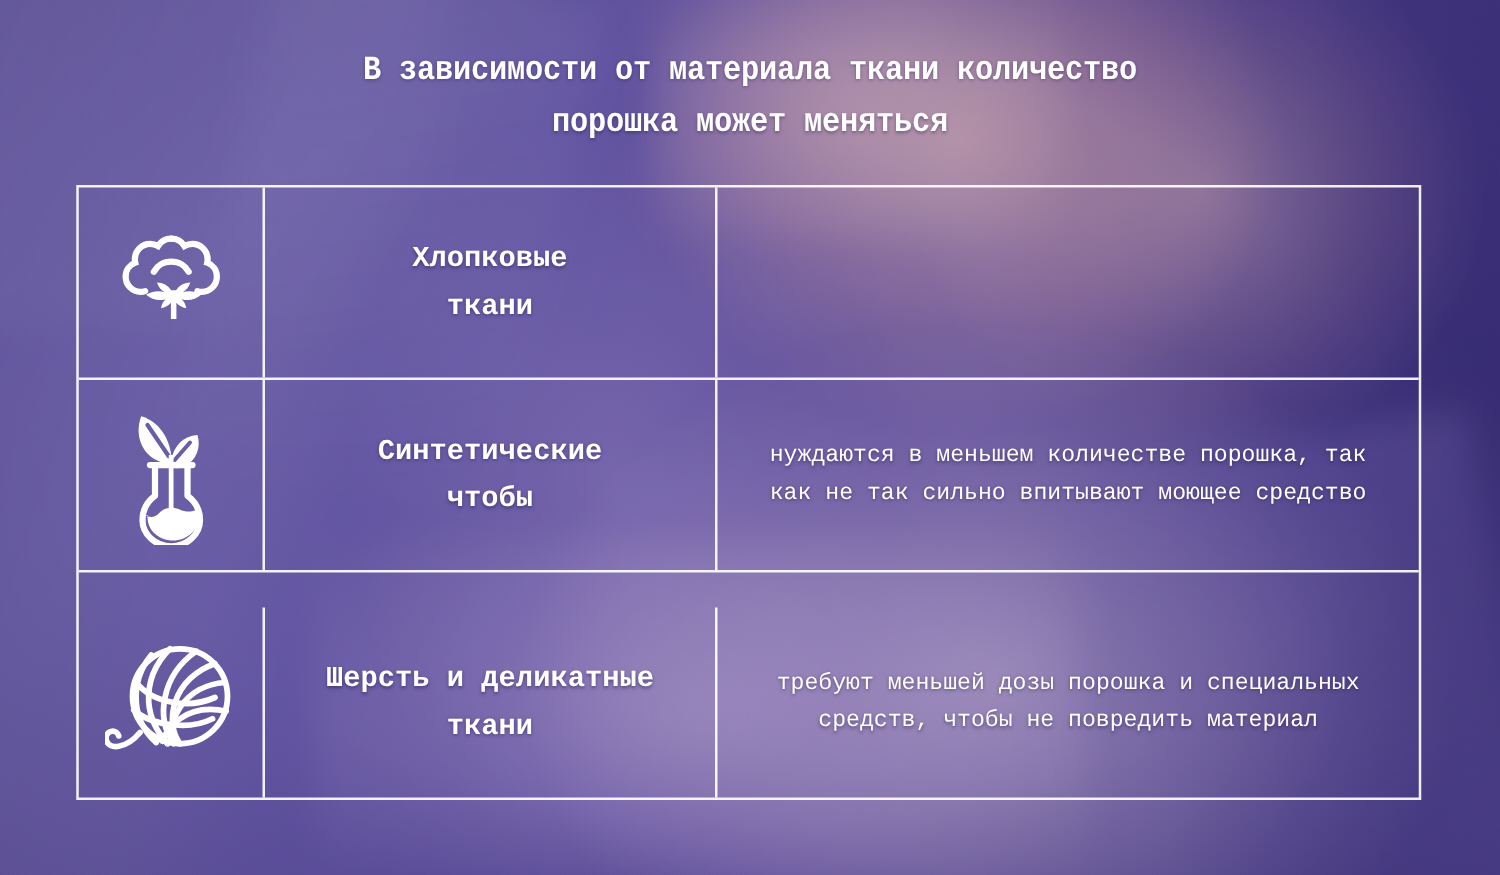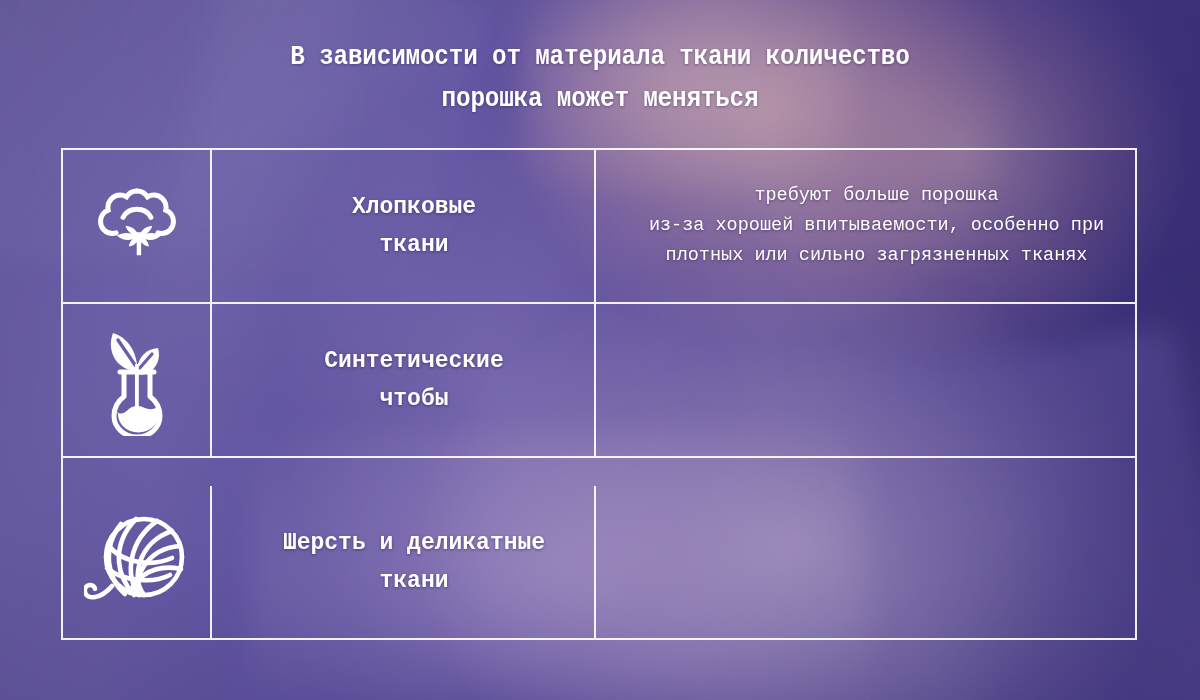--- a/index.html
+++ b/index.html
@@ -79,21 +79,20 @@
     box-sizing: border-box;
     display: flex;
     flex-direction: column;
   }
   .row {
     display: flex;
     flex: 1 1 0;
     min-height: 0;
     border-bottom: 2px solid rgba(255,255,255,0.92);
     box-sizing: border-box;
-    gap: 22px;
   }
   .row:last-child { border-bottom: none; margin-top: 28px; }
 
   .cell-icon {
     width: 149px;
     flex: 0 0 149px;
     border-right: 2px solid rgba(255,255,255,0.92);
     box-sizing: border-box;
     display: flex;
     align-items: center;
@@ -173,25 +172,20 @@
             <path d="M35.5 41c2.6-5 8.1-8.4 14.5-8.4S61.9 36 64.5 41" stroke="#ffffff" stroke-width="5.2" fill="none" stroke-linecap="round"></path>
 
             <path d="M50 56.5c-2.6-4.2-7-6.6-11.9-6.6 1.1 3.5 3.4 6.4 6.4 8.2-5.2-1.6-10.8-.9-15.4 2.1 3.2 2.9 7.3 4.4 11.5 4.4 1.6 0 3.2-.2 4.7-.7-2.1 2-3.4 4.6-3.8 7.5 3.3-.5 6.2-2.2 8.2-4.6v13.6h4.6V66.8c2 2.4 4.9 4.1 8.2 4.6-.4-2.9-1.7-5.5-3.8-7.5 1.5.5 3.1.7 4.7.7 4.2 0 8.3-1.5 11.5-4.4-4.6-3-10.2-3.7-15.4-2.1 3-1.8 5.3-4.7 6.4-8.2-4.9 0-9.3 2.4-11.9 6.6" fill="#ffffff"></path>
           </svg>
         </span>
       </div>
       <div class="cell-label">
         <div class="label-text">Хлопковые
 ткани</div>
       </div>
-      <div class="cell-desc">
-        <div class="desc-text">требуют больше порошка
-из-за хорошей впитываемости, особенно при
-плотных или сильно загрязненных тканях</div>
-      </div>
     </div>
 
     <div class="row">
       <div class="cell-icon">
         <span>
           <svg class="icon-svg" width="86" height="112" viewBox="0 0 86 112" fill="none">
 
             <path d="M43 40C41 26 33 13 19 9c-5 13-1 27 10 34 5 3 10 4 14 3z" fill="#ffffff"></path>
 
             <path d="M43 44c2-11 9-19 21-20 3 10-1 20-10 25-4 2-8 2-11 1z" fill="#ffffff"></path>
@@ -205,20 +199,24 @@
 
             <path d="M26 48h34" stroke="#ffffff" stroke-width="5" stroke-linecap="round"></path>
 
             <path d="M22.2 88c3.8 2.4 7.6 2 11-1.5 4.4-4.5 10.6-5.6 16.5-3 5 2.2 9.6 2.2 14.2-.2.6 2.3.9 4.5.9 6.7 0 10.2-9.1 18.4-20.4 18.4S24 100.2 24 90c0-.7 0-1.3.1-2z" fill="#ffffff"></path>
           </svg>
         </span>
       </div>
       <div class="cell-label">
         <div class="label-text">Синтетические
 чтобы</div>
+      </div>
+      <div class="cell-desc">
+        <div class="desc-text">нуждаются в меньшем количестве порошка, так
+как не так сильно впитывают моющее средство</div>
       </div>
     </div>
 
     <div class="row">
       <div class="cell-icon">
         <span>
           <svg class="icon-svg" width="106" height="100" viewBox="0 0 106 100" fill="none" stroke="#ffffff" stroke-width="4.6" stroke-linecap="round">
             <circle cx="60" cy="45" r="38" fill="none"></circle>
             <path d="M37 12c-9 11-13 24-12 38 1 13 7 24 16 32" fill="none"></path>
             <path d="M52 7c-12 12-18 27-17 43 1 13 7 24 15 33" fill="none"></path>
@@ -230,16 +228,20 @@
             <path d="M23 56c8 7 20 11 33 12 11 1 22-1 30-5" fill="none"></path>
 
             <path d="M28 74c-5 6-11 10-17 11-5 1-9-1-10-5-.8-3.4 1.2-6.6 4.5-7 2.6-.3 5 1.3 5.5 3.7" fill="none"></path>
           </svg>
         </span>
       </div>
       <div class="cell-label">
         <div class="label-text">Шерсть и деликатные
 ткани</div>
       </div>
+      <div class="cell-desc">
+        <div class="desc-text">требуют меньшей дозы порошка и специальных
+средств, чтобы не повредить материал</div>
+      </div>
     </div>
 
   </div>
 </div>
 
 </body></html>

